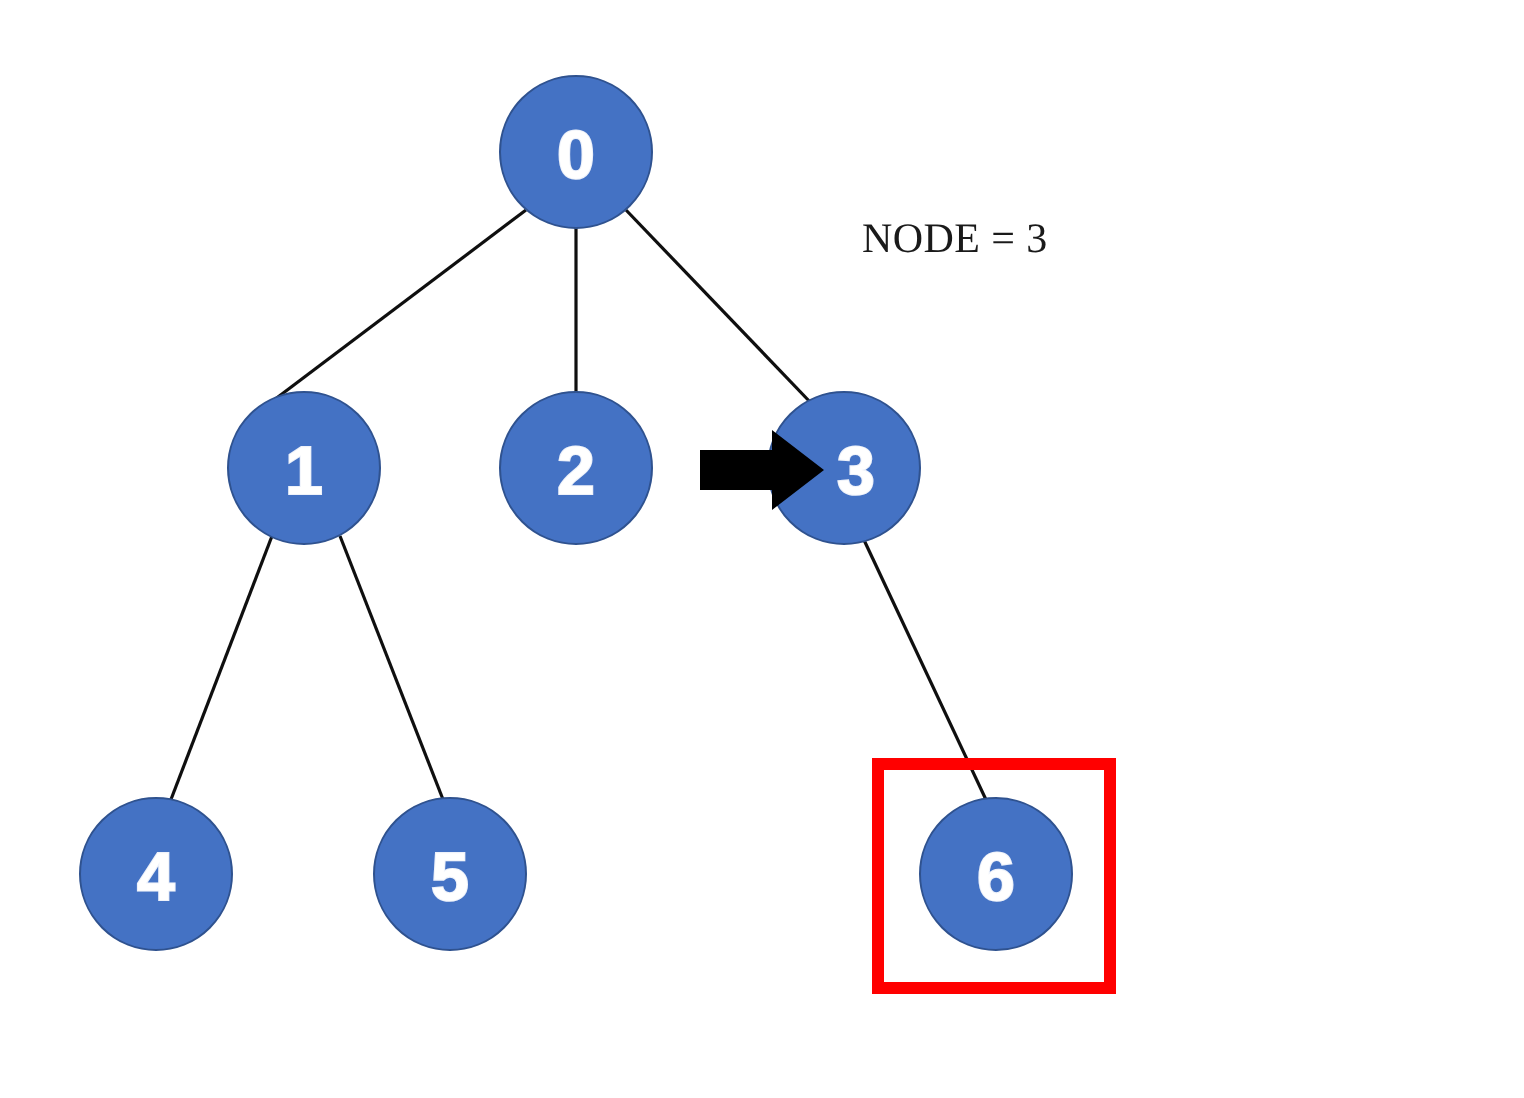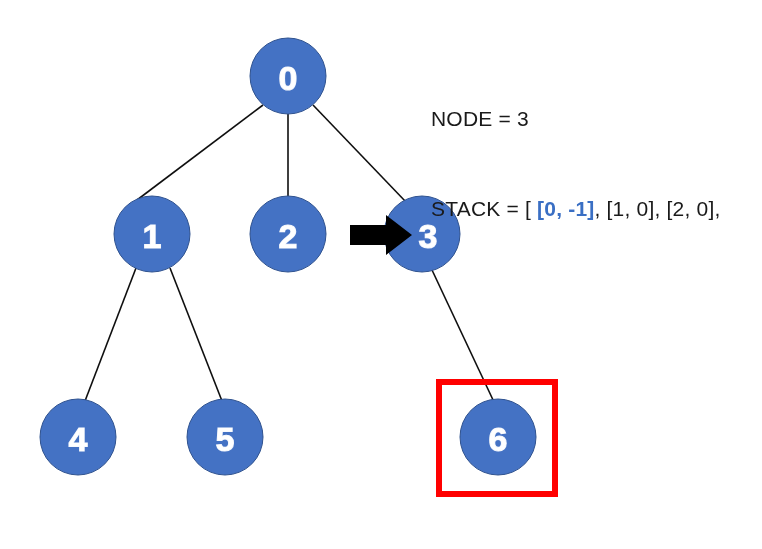--- a/index.html
+++ b/index.html
@@ -31,21 +31,21 @@
     stroke-width: 1.1px;
     paint-order: stroke fill;
     dominant-baseline: central;
     text-anchor: middle;
   }
   #info-panel {
     position: absolute;
     left: 431px;
     top: 44px;
     width: 330px;
-    font-family: Liberation Sans, sans-serif;
+    font-family: Liberation Serif, serif;
     font-size: 21px;
     line-height: 30px;
     color: #1a1a1a;
     letter-spacing: 0.2px;
     white-space: pre;
   }
   .info-line {
     display: block;
     white-space: pre;
   }
@@ -111,16 +111,15 @@
     </g>
 
     <g>
       <path d="M350,225 L386,225 L386,215 L412,235 L386,255 L386,245 L350,245 Z" fill="#000000"></path>
     </g>
 
   </svg>
 
   <div id="info-panel">
     <span class="info-line">NODE = 3</span>
-    <span class="info-line"><span>STACK = [ </span><span class="hl">[0, -1]</span><span>, [1, 0], [2, 0],</span></span>
   </div>
 
 </div>
 
 </body></html>

